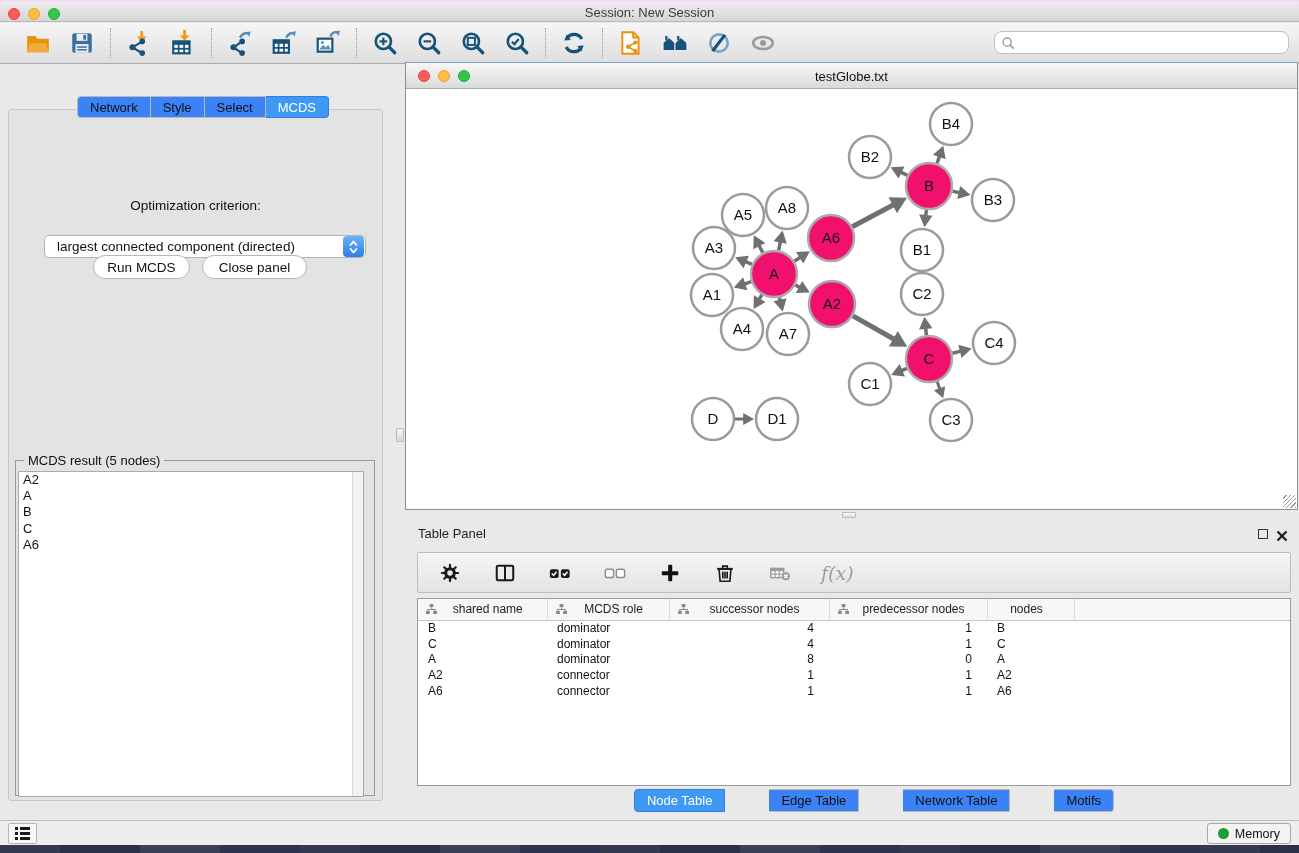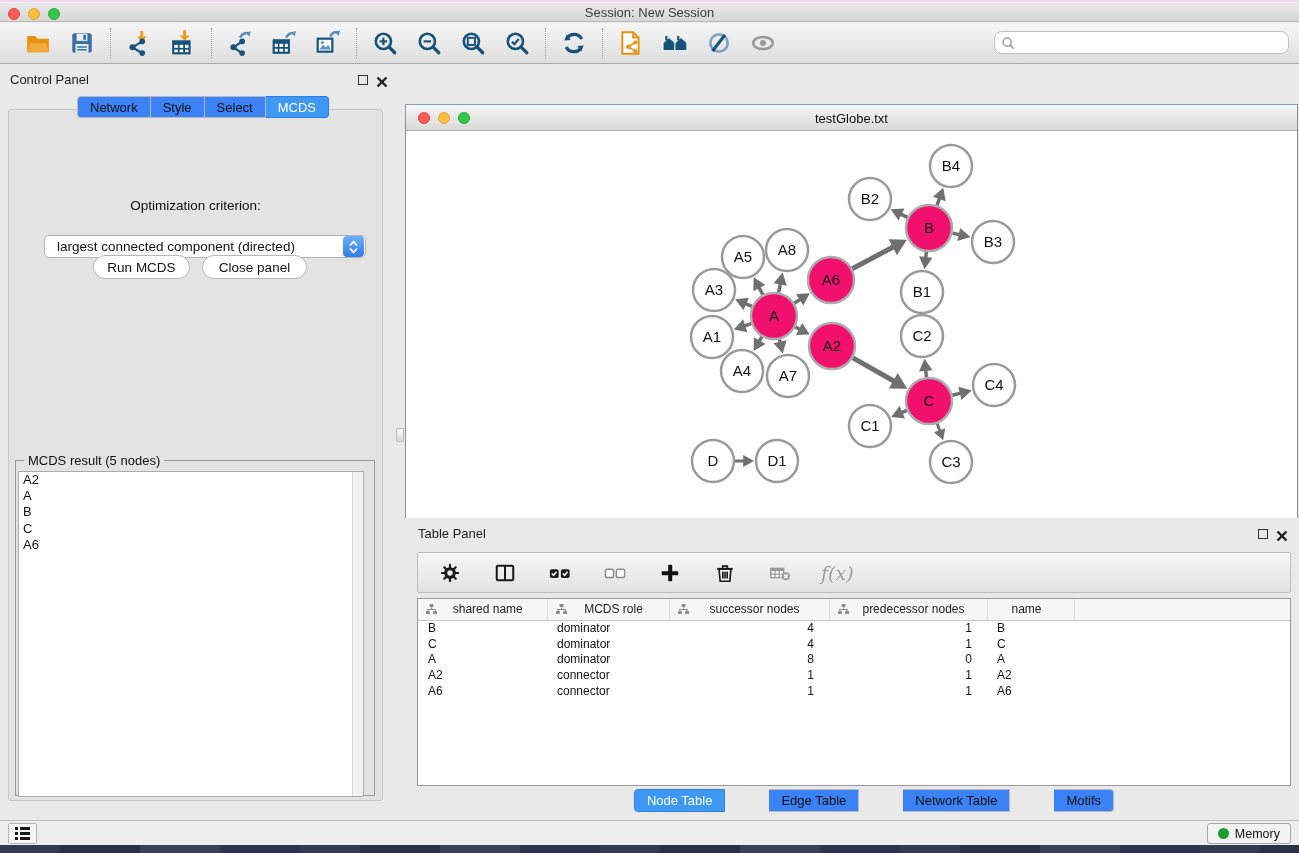--- a/index.html
+++ b/index.html
@@ -63,21 +63,21 @@
   .list-item { padding:0 4px; height:16.2px; line-height:16.2px; }
 
   
   .v-grip { position:absolute; left:396px; top:428px; width:8px; height:14px;
     background:linear-gradient(#fafafa,#d8d8d8); border:1px solid #bbb; border-radius:1px; }
   .h-grip { position:absolute; left:842px; top:512px; width:14px; height:6px;
     background:linear-gradient(#fafafa,#d8d8d8); border:1px solid #bbb; border-radius:1px; }
 
   
   .net-window { position:absolute; left:405px; top:62px; width:893px; height:448px;
-    border:1px solid #8e8e8e; border-top:1px solid #7aa0c8; background:#fff;margin-top:42px; }
+    border:1px solid #8e8e8e; border-top:1px solid #7aa0c8; background:#fff; }
   .net-titlebar { position:absolute; left:0; top:0; width:100%; height:26px;
     background:linear-gradient(#f7f7f7,#d9d9d9); border-bottom:1px solid #acacac; }
   .net-titlebar .lights { left:12px; top:7px; }
   .net-title { position:absolute; left:0; right:0; top:6px; text-align:center; font-size:13px; color:#111; }
   .net-canvas { position:absolute; left:1px; top:27px; width:889px; height:419px; background:#fff; }
   .net-canvas svg { width:100%; height:100%; }
   .resize-grip { position:absolute; right:1px; bottom:1px; width:13px; height:13px;
     background:repeating-linear-gradient(135deg, transparent 0 2px, #9a9a9a 2px 3px); }
 
   
@@ -287,30 +287,20 @@
     <div class="searchbox">
       <svg viewBox="0 0 24 24" fill="none" stroke="#9a9a9a">
           <circle cx="10.5" cy="10.5" r="7" stroke-width="2.4"></circle>
           <line x1="15.6" y1="15.6" x2="21" y2="21" stroke-width="2.8" stroke-linecap="round"></line>
         </svg>
       <input placeholder="" style="">
     </div>
   </div>
 
   <div class="control-panel">
-    <div class="panel-head">
-      <div class="ph-title">Control Panel</div>
-      <div class="ph-float" style="left:358px;"></div>
-      <div class="ph-close" style="left:376px;">
-        <svg viewBox="0 0 12 12">
-            <line x1="1.5" y1="1.5" x2="10.5" y2="10.5" stroke="#222" stroke-width="2.4"></line>
-            <line x1="10.5" y1="1.5" x2="1.5" y2="10.5" stroke="#222" stroke-width="2.4"></line>
-          </svg>
-      </div>
-    </div>
     <div class="cp-body">
       <div class="opt-label">Optimization criterion:</div>
       <div class="criterion">
         <div class="val">largest connected component (directed)</div>
         <div class="stepper">
           <svg viewBox="0 0 11 16" fill="none" stroke="#fff" stroke-width="1.8" stroke-linecap="round">
               <path d="M2.5 6l3-3.4 3 3.4"></path>
               <path d="M2.5 10l3 3.4 3-3.4"></path>
             </svg>
         </div>
@@ -576,21 +566,21 @@
                       <path d="M5.2 3h1v2h-1z"></path>
                       <path d="M1.4 5h8.2v1H1.4z"></path>
                       <path d="M1.4 5h1v2h-1zM8.6 5h1v2h-1z"></path>
                     </g>
                   </svg>
                   <span class="th-label">predecessor nodes</span>
                 </div>
               </th>
               <th>
                 <div class="th-inner">
-                  <span class="th-label">name</span>
+                  <span class="th-label">nodes</span>
                 </div>
               </th>
               <th>
                 <div class="th-inner">
                   <span class="th-label"></span>
                 </div>
               </th>
             </tr>
           </thead>
         <tbody id="table-body">

